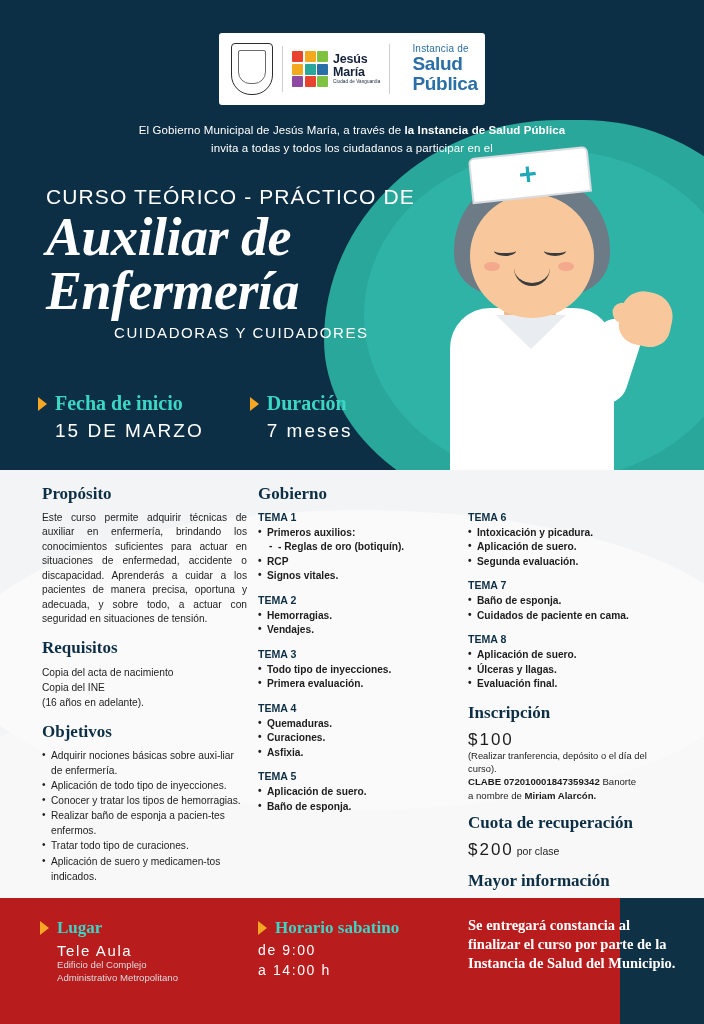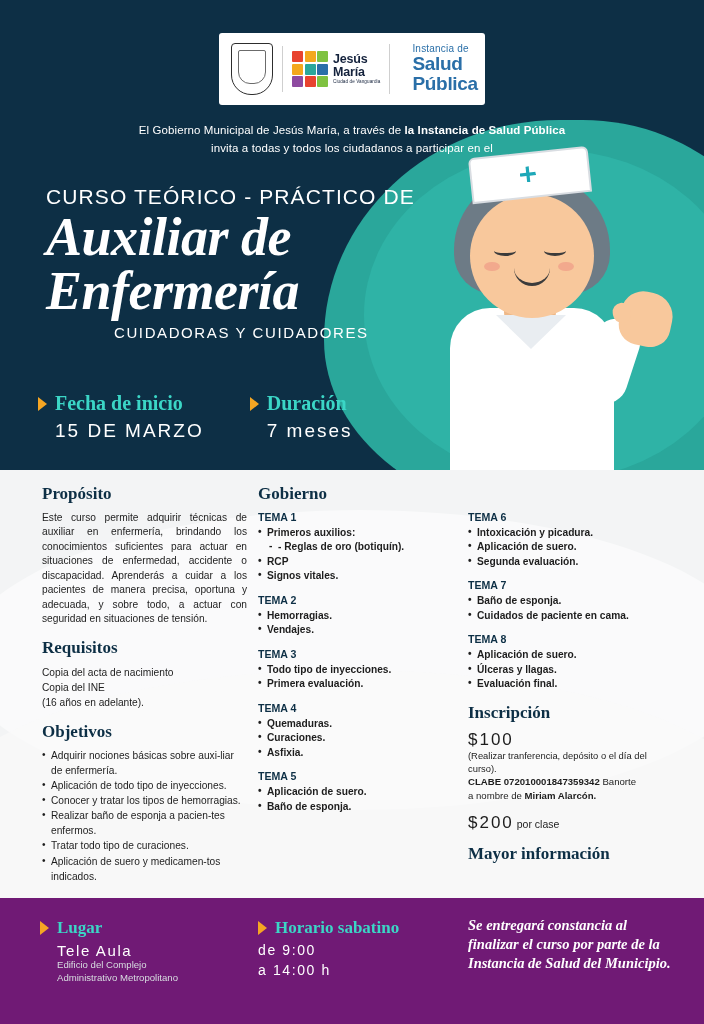--- a/index.html
+++ b/index.html
@@ -246,38 +246,38 @@
   ul.tema li.dash { padding-left: 20px; }
   ul.tema li.dash::before { content: "-"; left: 11px; }
 
   .price { font-size: 17px; color: #1d1d1d; letter-spacing: 2px; }
   .note { font-size: 9.4px; line-height: 1.35; color: #1d1d1d; }
   .clabe { font-size: 9.6px; line-height: 1.4; color: #1d1d1d; }
   .clabe b { font-weight: bold; }
 
   
   .footer {
-    position: absolute; left: 0; top: 898px; width: 704px; height: 126px;
-    background: #701a75;
+    position: absolute; left: 0; top: 898px; width: 620px; height: 126px;
+    background: #b91c1c;
   }
   .f-col { position: absolute; color: #ffffff; }
   .f1 { left: 40px; top: 20px; }
   .f2 { left: 258px; top: 20px; }
   .f3 { left: 468px; top: 18px; width: 210px; }
   .f-head {
     display: flex; align-items: center;
     font-family: "Liberation Serif", serif; font-weight: bold;
     font-size: 17px; color: #3bd6c6;
   }
   .f-head .dot-arrow { border-left-color: #f5a623; }
   .f-main { margin-top: 4px; margin-left: 17px; font-size: 15px; letter-spacing: 1.6px; color: #ffffff; }
   .f-sub { margin-left: 17px; font-size: 9.6px; line-height: 1.35; color: #d8dde1; }
   .f-time { margin-top: 4px; margin-left: 0; font-size: 14px; letter-spacing: 1.6px; color: #ffffff; }
   .f3 .msg {
-    font-family: "Liberation Serif", serif; font-weight: bold; font-style: italic;
+    font-family: "Liberation Serif", serif; font-weight: bold; 
     font-size: 14.5px; line-height: 1.3; color: #ffffff;
   }
 </style>
 </head>
 <body>
 
 <div id="poster">
 
   <div class="top-area">
     <div class="teal-blob"></div>
@@ -445,20 +445,21 @@
       <div class="price">$100</div>
       <div class="note">(Realizar tranferencia, depósito o el día del curso).</div>
       <div class="clabe">
         <b>CLABE </b><b>072010001847359342</b><span> Banorte</span>
       </div>
       <div class="clabe">
         <span>a nombre de </span><b>Miriam Alarcón.</b>
       </div>
 
       <div class="gap"></div>
+      <h3 class="sec">Cuota de recuperación</h3>
       <div class="price">
         <span>$200</span><span style="font-size:10.5px;letter-spacing:0"> por clase</span>
       </div>
 
       <div class="gap"></div>
       <h3 class="sec">Mayor información</h3>
 
     </div>
   </div>
 

